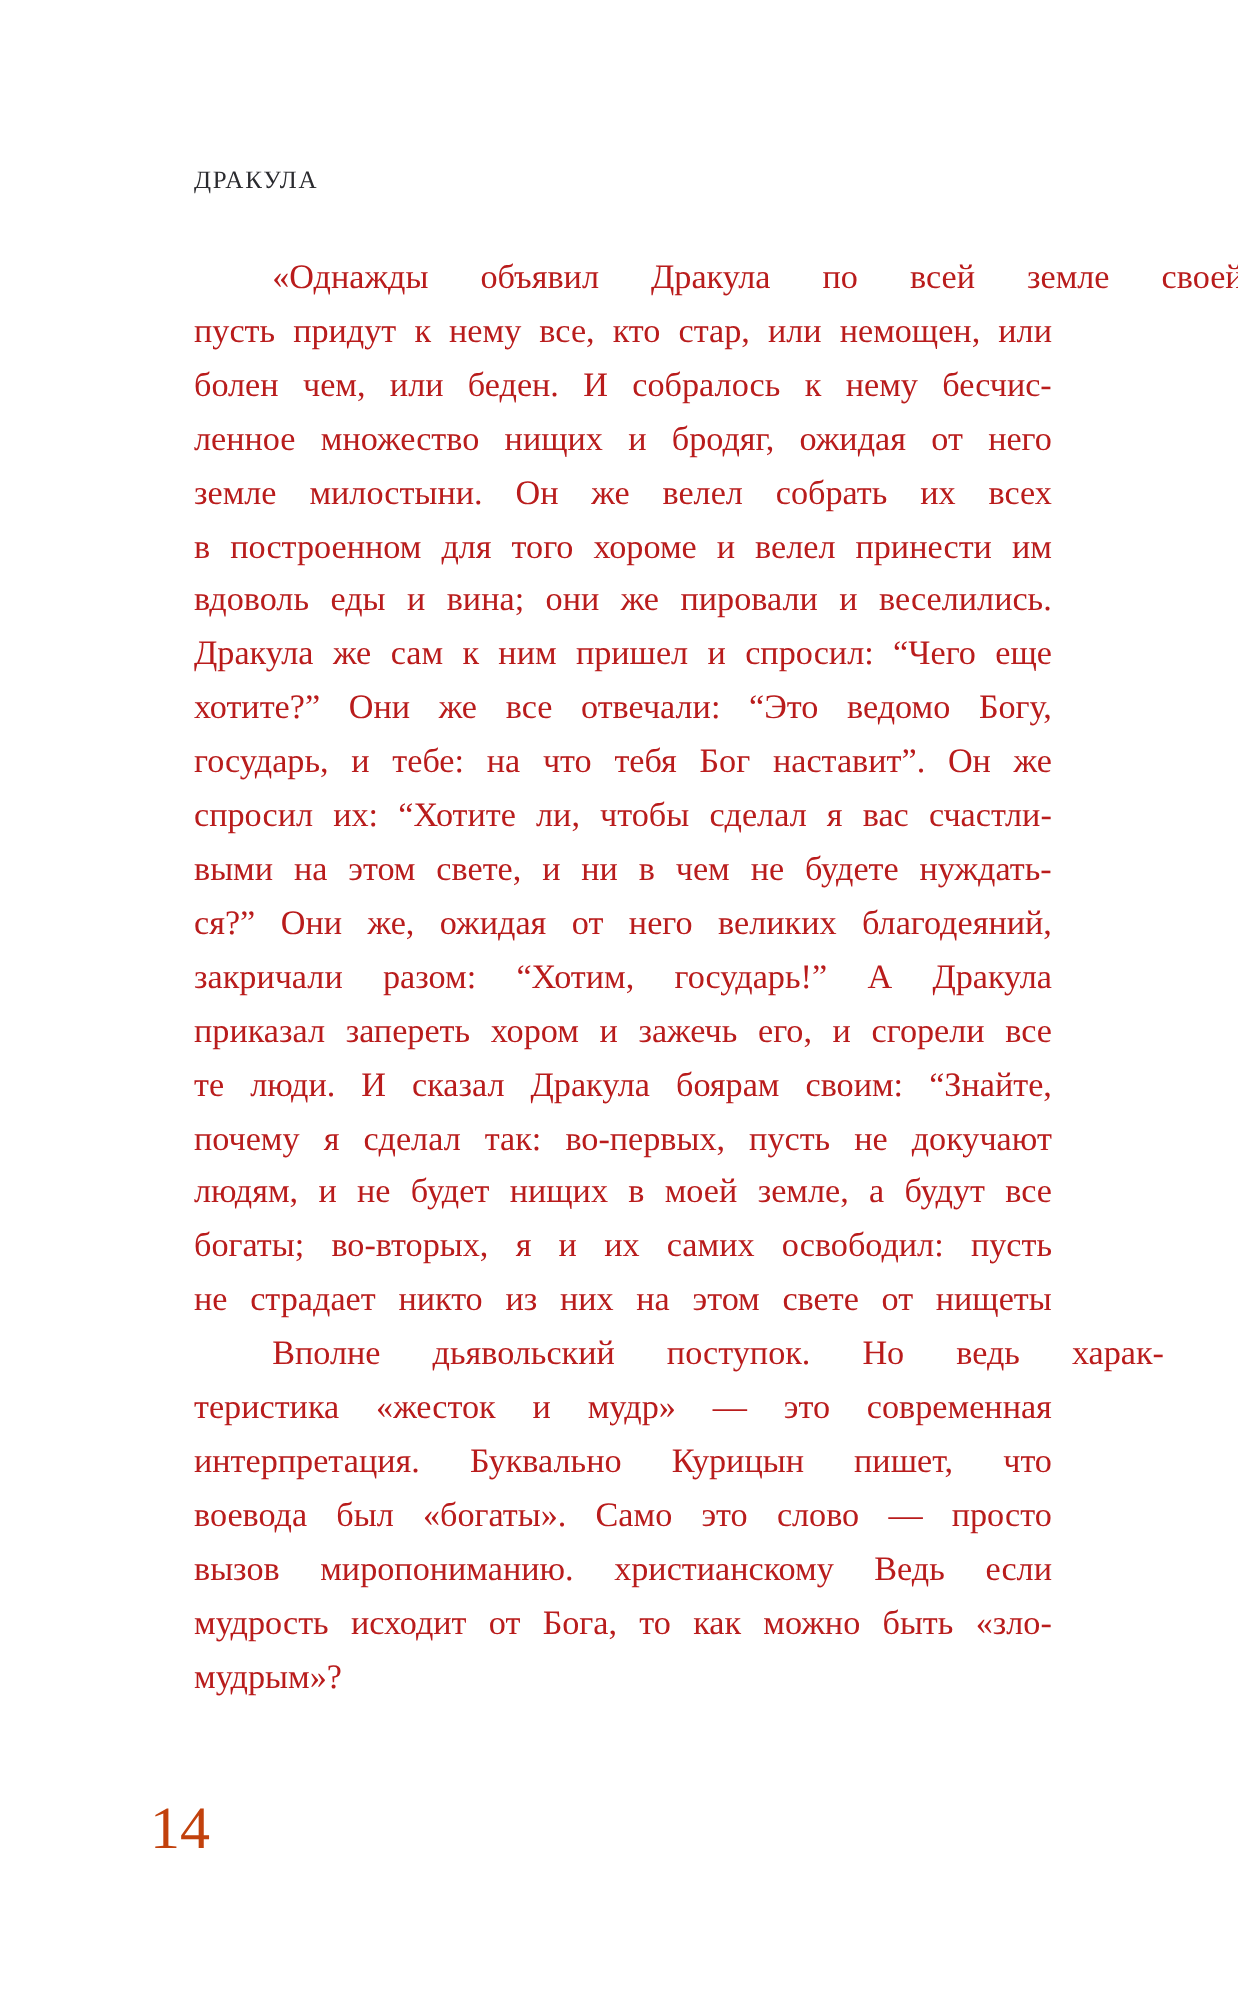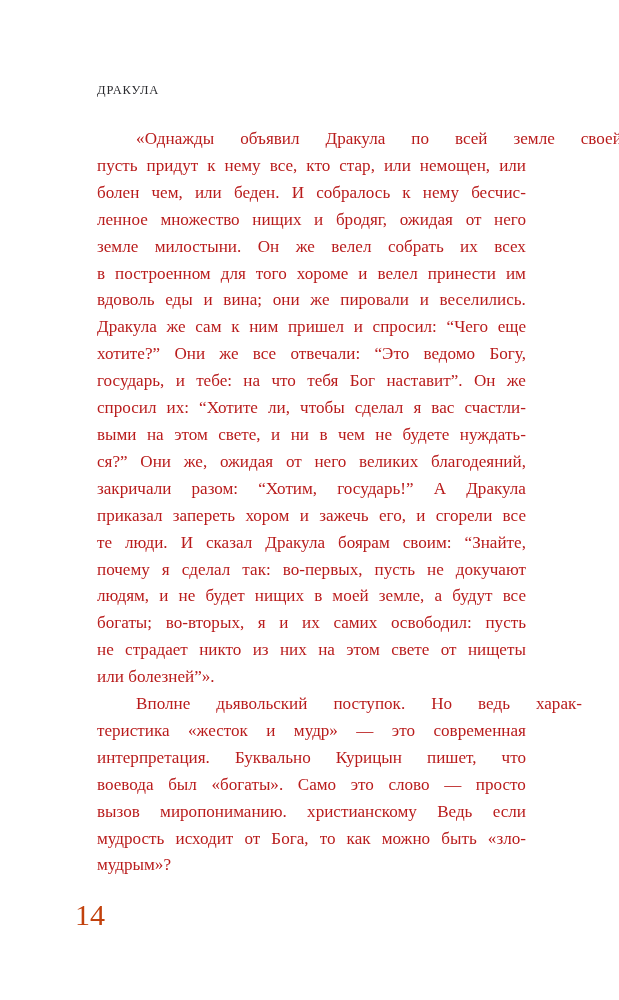--- a/index.html
+++ b/index.html
@@ -299,21 +299,20 @@
           <span class="w">страдает</span>
           <span class="w">никто</span>
           <span class="w">из</span>
           <span class="w">них</span>
           <span class="w">на</span>
           <span class="w">этом</span>
           <span class="w">свете</span>
           <span class="w">от</span>
           <span class="w">нищеты</span>
         </span>
-        <span class="ln">или болезней”».</span>
       </p>
     <p class="para">
         <span class="ln j indent">
           <span class="w">&nbsp;&nbsp;&nbsp;Вполне</span>
           <span class="w">дьявольский</span>
           <span class="w">поступок.</span>
           <span class="w">Но</span>
           <span class="w">ведь</span>
           <span class="w">харак-</span>
         </span>

